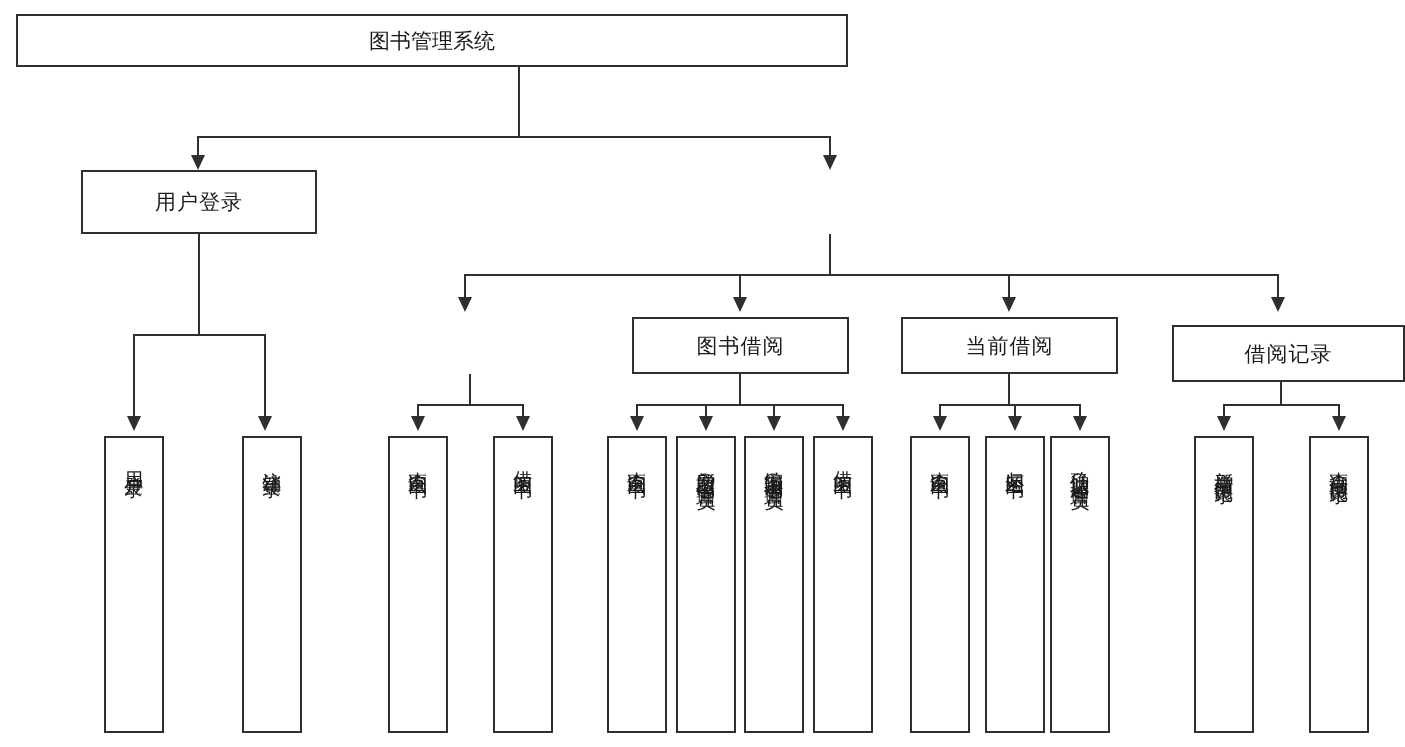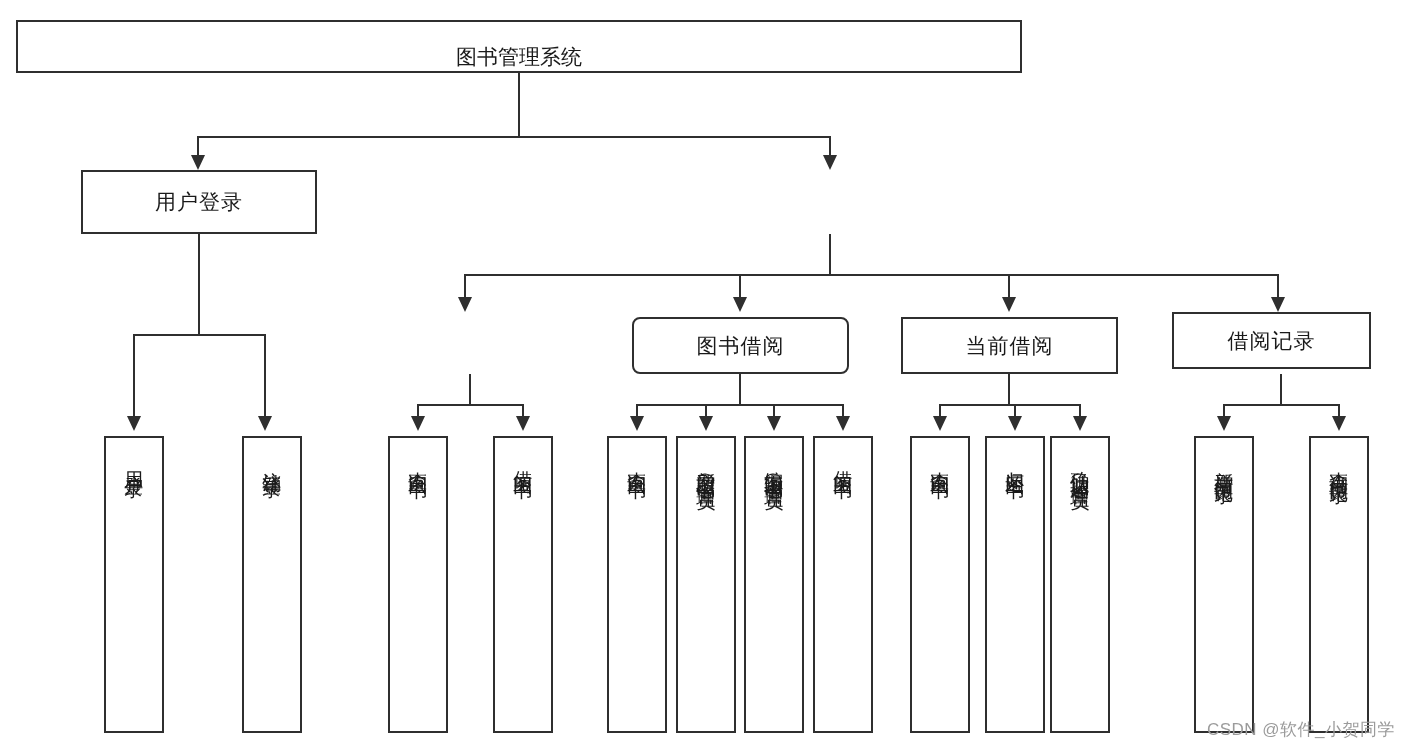--- a/index.html
+++ b/index.html
@@ -75,21 +75,21 @@
     letter-spacing: 0.5px;
     z-index: 5;
     white-space: nowrap;
   }
 </style>
 </head>
 <body>
 
 <div id="canvas">
 
-  <div class="node root" style="left:16px; top:20px; width:1006px; height:53px;align-items:flex-end;">
+  <div class="node root" style="left:16px; top:14px; width:832px; height:53px;">
     <span>图书管理系统</span>
   </div>
 
   <div class="edge v" style="left:518px; top:67px; width:2px; height:70px;"></div>
   <div class="edge h" style="left:197px; top:136px; width:634px; height:2px;"></div>
   <div class="edge v" style="left:197px; top:136px; width:2px; height:21px;"></div>
   <div class="arrow" style="left:191px; top:155px;"></div>
   <div class="edge v" style="left:829px; top:136px; width:2px; height:21px;"></div>
   <div class="arrow" style="left:823px; top:155px;"></div>
 
@@ -108,27 +108,27 @@
   <div class="edge h" style="left:464px; top:274px; width:813px; height:2px;"></div>
   <div class="edge v" style="left:464px; top:274px; width:2px; height:24px;"></div>
   <div class="arrow" style="left:458px; top:297px;"></div>
   <div class="edge v" style="left:739px; top:274px; width:2px; height:24px;"></div>
   <div class="arrow" style="left:733px; top:297px;"></div>
   <div class="edge v" style="left:1008px; top:274px; width:2px; height:24px;"></div>
   <div class="arrow" style="left:1002px; top:297px;"></div>
   <div class="edge v" style="left:1277px; top:274px; width:2px; height:24px;"></div>
   <div class="arrow" style="left:1271px; top:297px;"></div>
 
-  <div class="node h" style="left:632px; top:317px; width:217px; height:57px;border-radius:8px;">
+  <div class="node h" style="left:632px; top:317px; width:217px; height:57px;">
     <span>图书借阅</span>
   </div>
   <div class="node h" style="left:901px; top:317px; width:217px; height:57px;">
     <span>当前借阅</span>
   </div>
-  <div class="node h" style="left:1172px; top:312px; width:199px; height:57px;">
+  <div class="node h" style="left:1172px; top:325px; width:233px; height:57px;">
     <span>借阅记录</span>
   </div>
 
   <div class="edge v" style="left:469px; top:374px; width:2px; height:31px;"></div>
   <div class="edge h" style="left:417px; top:404px; width:107px; height:2px;"></div>
   <div class="edge v" style="left:417px; top:404px; width:2px; height:13px;"></div>
   <div class="arrow" style="left:411px; top:416px;"></div>
   <div class="edge v" style="left:522px; top:404px; width:2px; height:13px;"></div>
   <div class="arrow" style="left:516px; top:416px;"></div>
 
@@ -196,15 +196,14 @@
     <span class="vtext">确认归还（管理员）</span>
   </div>
 
   <div class="node leaf" style="left:1194px; top:436px; width:60px; height:297px;">
     <span class="vtext">新增借阅记录</span>
   </div>
   <div class="node leaf" style="left:1309px; top:436px; width:60px; height:297px;">
     <span class="vtext">查询借阅记录</span>
   </div>
 
-  <div id="watermark">CSDN @软件_小贺同学</div>
 
 </div>
 
 </body></html>

